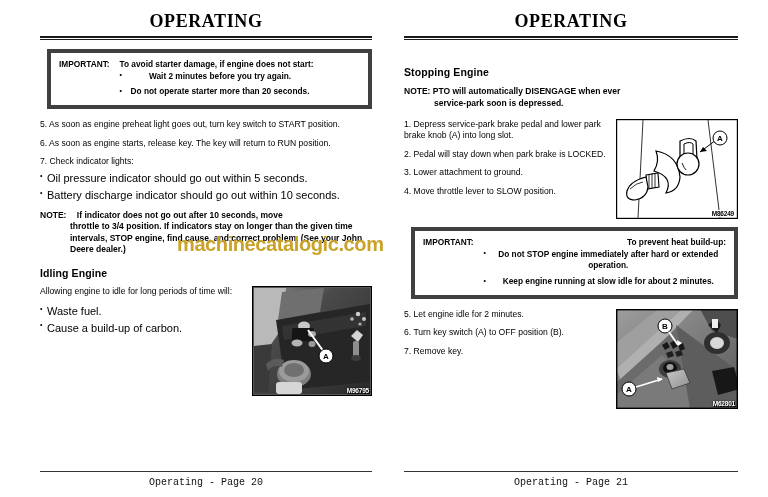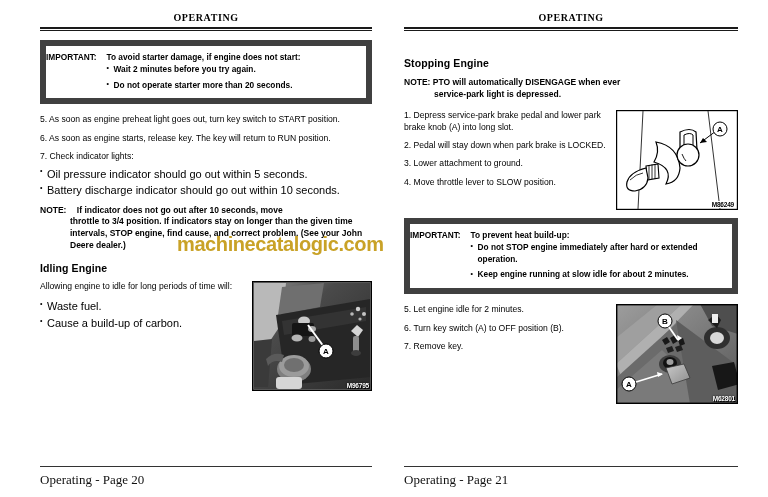--- a/index.html
+++ b/index.html
@@ -29,62 +29,63 @@
     display: flex;
     flex-direction: column;
   }
   .page-left  { width: 394px; padding: 12px 22px 0 40px; }
   .page-right { width: 374px; padding: 12px 30px 0 10px; }
 
   .page-header {
     text-align: center;
     font-family: "Liberation Serif", serif;
     font-weight: bold;
-    font-size: 10px;
+    font-size: 18px;
     letter-spacing: 0.6px;
     line-height: 1.1;
     margin: 0 0 4px 0;
   }
   .header-rule {
     border: 0;
     margin: 0 0 9px 0;
     height: 4px;
     border-top: 2.2px solid #1a1a1a;
     border-bottom: 1px solid #1a1a1a;
     background: transparent;
     box-sizing: border-box;
   }
 
   .content { flex: 1 1 auto; position: relative; }
 
   
   .important-box {
-    border: 6px solid #404040;
-    padding: 6px 8px 7px 0;
-    margin: 0 0 10px 0;
+    border: 4px solid #404040;
+    padding: 6px 8px 7px 8px;
+    margin: 0 0 10px 7px;
     display: flex;
     box-sizing: border-box;
   }
   .important-label {
     font-weight: bold;
     font-size: 8.3px;
     white-space: nowrap;
     padding-right: 10px;
     line-height: 1.42;
   }
   .important-body {
     font-weight: bold;
     font-size: 8.3px;
     line-height: 1.42;
   }
-  .important-body .lead { margin: 0 0 0 0; }
+  .important-body .lead { margin: 0 0 0 0; text-align: right; }
   .important-body ul {
     list-style: none;
     margin: 0;
     padding: 0;
+    text-align: center;
   }
   .important-body li {
     position: relative;
     padding-left: 7px;
     margin-top: 4px;
   }
   .important-body li.tight { margin-top: 0; }
   .important-body li:before {
     content: "\2022";
     position: absolute;
@@ -185,23 +186,23 @@
   .page-footer {
     margin-top: auto;
     padding-bottom: 9px;
   }
   .footer-rule {
     border: 0;
     border-top: 1.2px solid #333;
     margin: 0 0 5px 0;
   }
   .footer-text {
-    text-align: left;
-    font-family: Liberation Serif, serif;
-    font-size: 13px;
+    text-align: center;
+    font-family: Liberation Mono, monospace;
+    font-size: 10px;
     color: #111;
   }
   .page-left .page-footer  { margin-right: 0px; }
 
   
   .watermark {
     position: absolute;
     left: 177px;
     top: 233px;
     font-family: "Liberation Sans", sans-serif;
@@ -326,21 +327,21 @@
     <div class="page-header">OPERATING</div>
     <hr class="header-rule">
 
     <div class="content">
 
       <div class="section-title first">Stopping Engine</div>
 
       <div class="note-right">
         <span>NOTE:</span>
         <span>PTO will automatically DISENGAGE when ever</span>
-        <span class="ind">service-park light is depressed.</span>
+        <span class="ind">service-park soon is depressed.</span>
       </div>
 
       <div class="two-col" style="margin-bottom:8px;">
         <div class="txt">
           <p class="para">1. Depress service-park brake pedal and lower park brake knob (A) into long slot.</p>
           <p class="para">2. Pedal will stay down when park brake is LOCKED.</p>
           <p class="para">3. Lower attachment to ground.</p>
           <p class="para">4. Move throttle lever to SLOW position.</p>
         </div>
 

